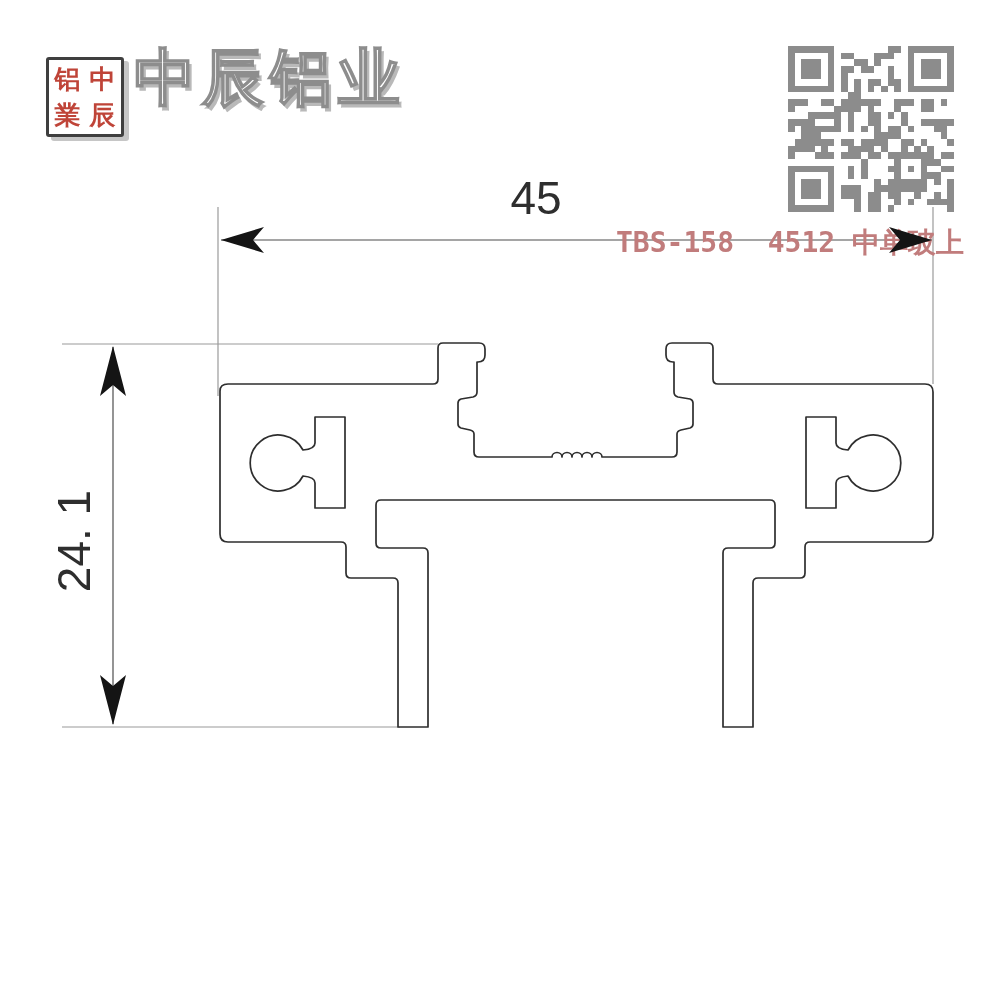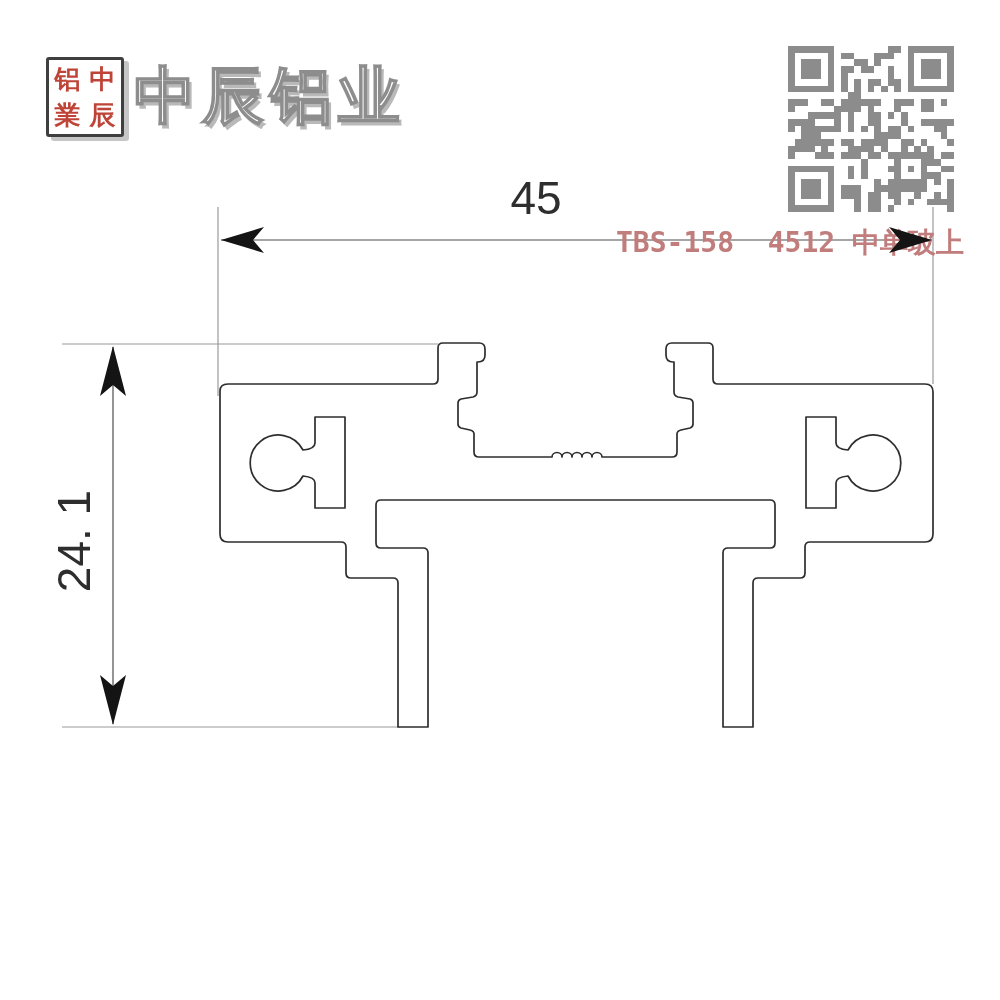--- a/index.html
+++ b/index.html
@@ -10,21 +10,21 @@
   
   .stamp{position:absolute;left:46px;top:57px;width:70px;height:72px;background:#fff;
          border:3px solid #3f3f3f;border-radius:3px;
          box-shadow:5px 4px 0 #c6c6c6;
          display:grid;grid-template-columns:1fr 1fr;grid-template-rows:1fr 1fr;
          align-items:center;justify-items:center;padding:1px;}
   .stamp span{font-family:"DejaVu Serif",serif;font-weight:700;font-size:26px;line-height:1;
               color:#bf4438;}
 
   
-  .brand{position:absolute;left:134px;top:54px;font-size:62px;font-weight:700;
+  .brand{position:absolute;left:134px;top:36px;font-size:62px;font-weight:700;
          letter-spacing:6px;white-space:nowrap;color:#ffffff;
          -webkit-text-stroke:1.5px #8d8d8d;
          text-shadow:3px 4px 0 #b9b9b9;}
 
   .qr{position:absolute;left:788px;top:46px;width:166px;height:166px;}
   .qr svg{width:100%;height:100%;display:block;}
 
   .drawing-svg{position:absolute;left:0;top:0;}
   .dim-text{font-family:"Liberation Sans",sans-serif;font-size:46px;fill:#2e2e2e;}
   .code-text{font-family:"DejaVu Sans Mono",monospace;font-weight:700;font-size:28px;

